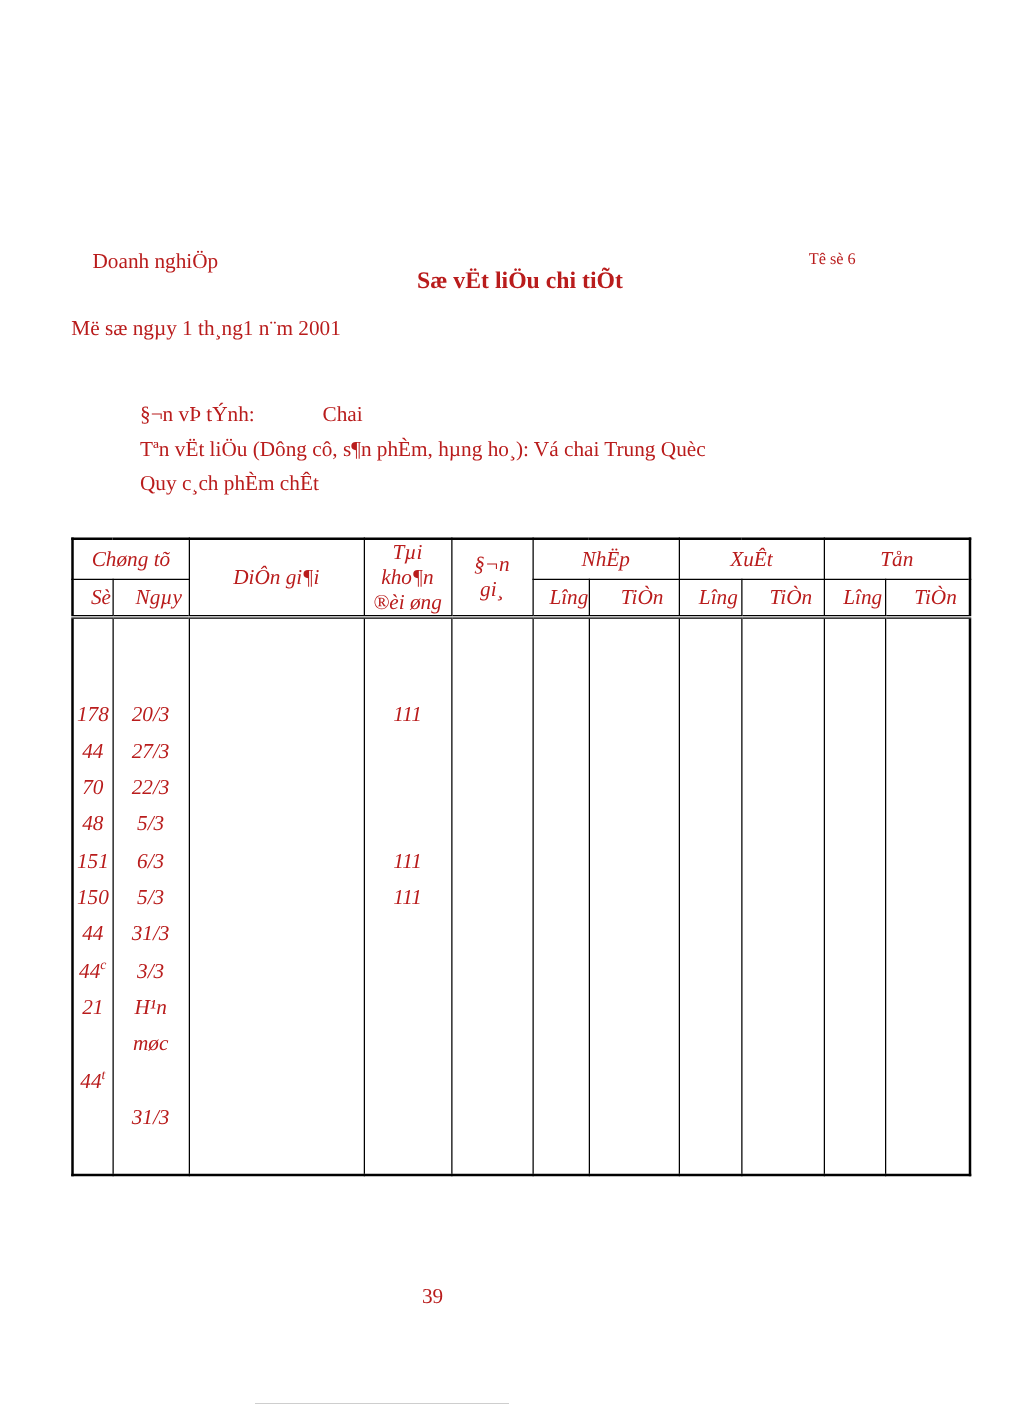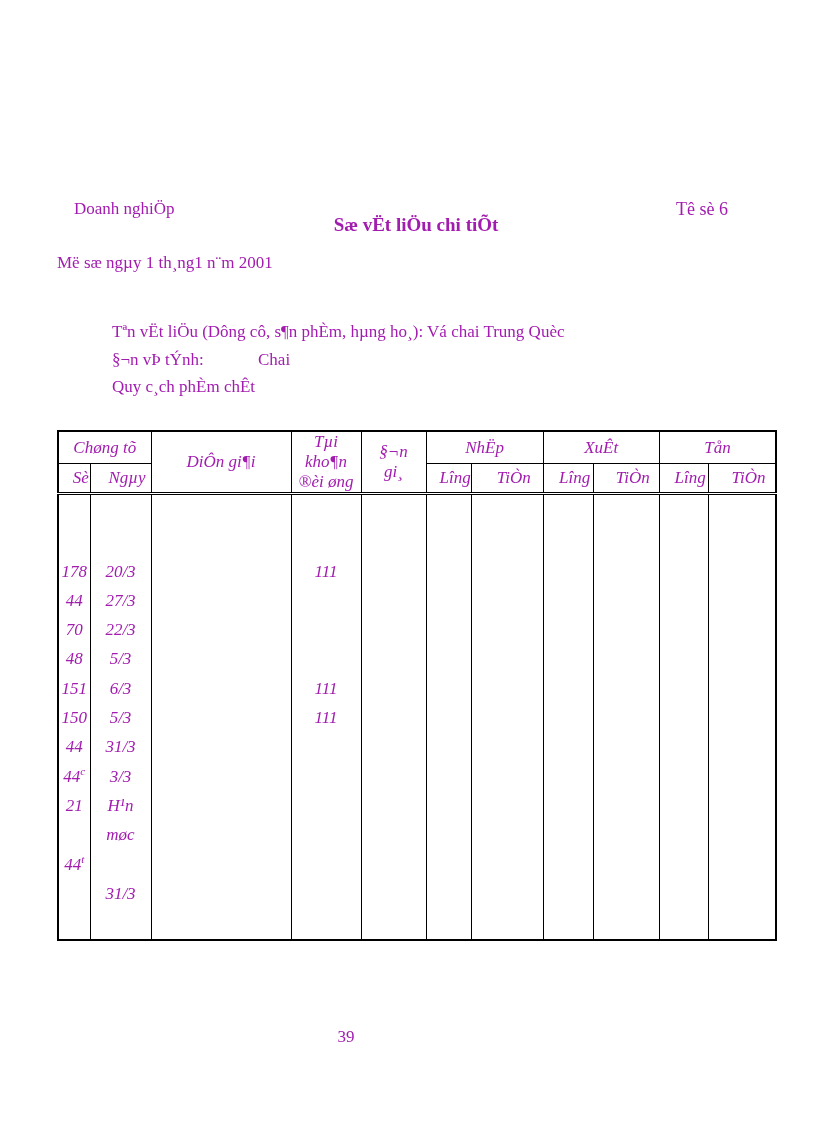--- a/index.html
+++ b/index.html
@@ -2,28 +2,28 @@
 <html><head>
 <meta charset="utf-8">
 <style>
   html, body { margin: 0; padding: 0; background: #888; }
   .page {
     position: relative;
     width: 816px;
     height: 1123px;
     margin: 0 auto;
     background: #ffffff;
-    color: #a21caf;
+    color: #b91c1c;
     font-family: "Liberation Serif", "DejaVu Serif", serif;
     overflow: hidden;
   }
   .abs { position: absolute; }
 
   .hdr-left  { left: 74px;  top: 199px; font-size: 17px; white-space: nowrap; }
-  .hdr-right { left: 676px; top: 199px; font-size: 18px; white-space: nowrap; }
+  .hdr-right { left: 647px; top: 199px; font-size: 13px; white-space: nowrap; }
 
   .doc-title {
     left: 57px; top: 214px; width: 718px;
     text-align: center; font-weight: bold; font-size: 19px;
   }
   .doc-subtitle {
     left: 57px; top: 253px; width: 718px;
     font-size: 17px;
   }
 
@@ -67,24 +67,24 @@
 
 <div class="page">
 
   <div class="abs hdr-left">Doanh nghiÖp</div>
   <div class="abs hdr-right">Tê sè 6</div>
 
   <div class="abs doc-title">Sæ vËt liÖu chi tiÕt</div>
   <div class="abs doc-subtitle">Më sæ ngµy 1 th¸ng1 n¨m 2001</div>
 
   <div class="abs info-block">
-    <div>Tªn vËt liÖu (Dông cô, s¶n phÈm, hµng ho¸): Vá chai Trung Quèc</div>
     <div>
       <span class="info-label">§¬n vÞ tÝnh:</span><span>Chai</span>
     </div>
+    <div>Tªn vËt liÖu (Dông cô, s¶n phÈm, hµng ho¸): Vá chai Trung Quèc</div>
     <div>Quy c¸ch phÈm chÊt</div>
   </div>
 
   <div class="abs doc-table">
     <table>
       <colgroup>
         <col style="width:32px">
           <col style="width:61px">
           <col style="width:140px">
         <col style="width:70px">

